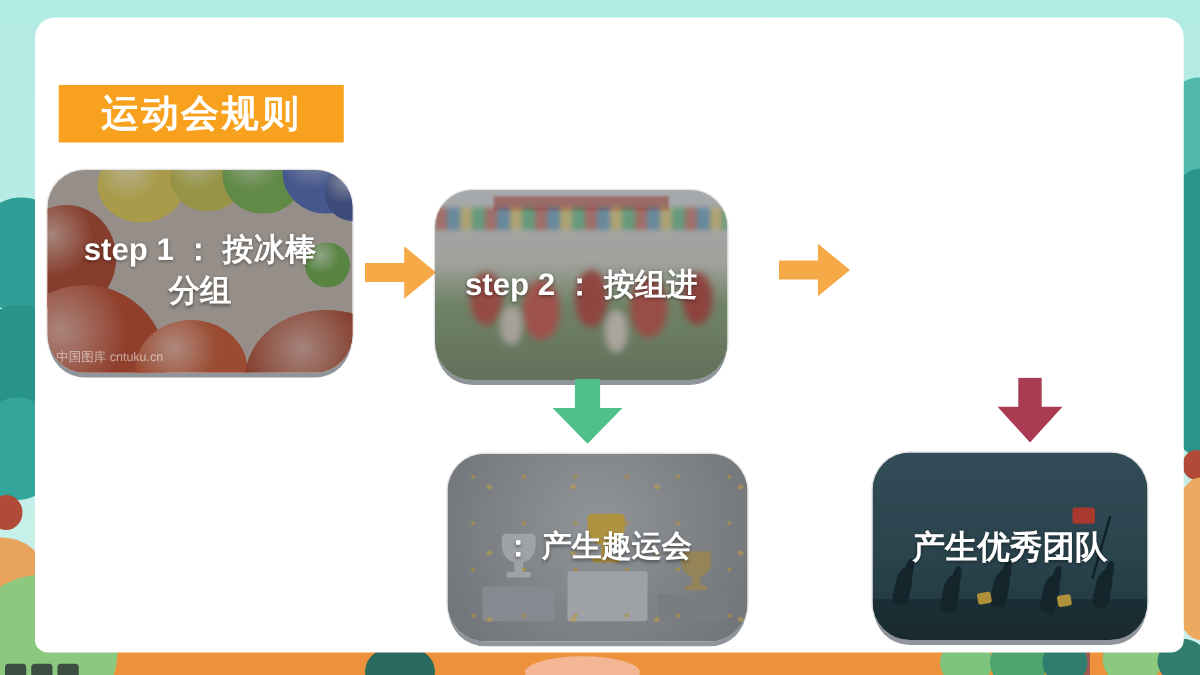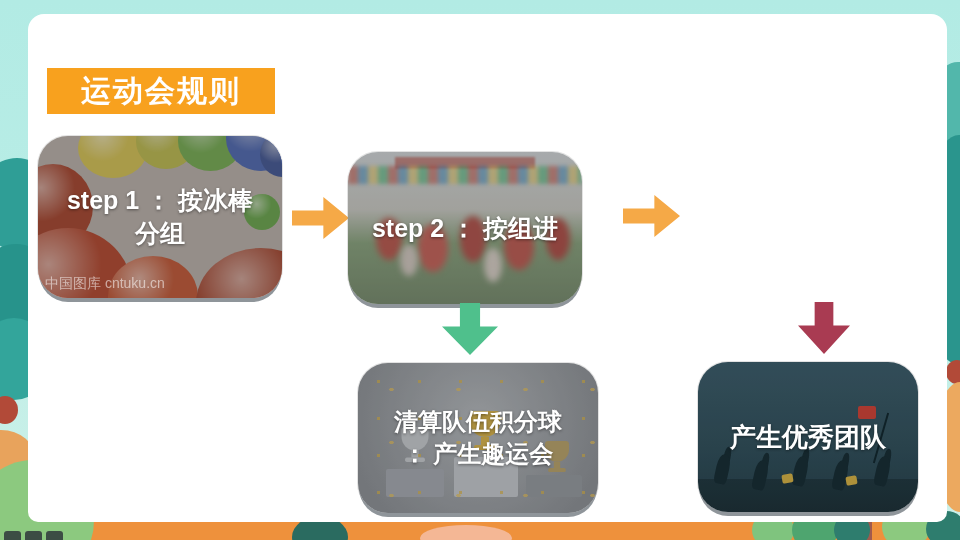--- a/index.html
+++ b/index.html
@@ -27,21 +27,21 @@
       color:#fff; font-size:30px; font-weight:bold; letter-spacing:2px;}
   
   .imgbox{position:absolute; z-index:2; border-radius:30px; overflow:hidden;
       box-shadow:0 5px 0 -1px #8f959a, 0 0 0 1px rgba(140,140,140,.25);}
   .shade{position:absolute; inset:0;}
   .txt{position:absolute; inset:0; z-index:3; display:flex; flex-direction:column;
       justify-content:center; align-items:center; text-align:center;
       color:#fff; font-weight:bold; font-size:25px; line-height:1.32;
       text-shadow:0 1px 3px rgba(0,0,0,.45);}
   .txt .hl{color:var(--highlight_text,#F2A33C); font-size:27px;}
-  .photo-wm{position:absolute; left:7px; bottom:5px; z-index:4; font-size:14px;
+  .photo-wm{position:absolute; left:7px; bottom:5px; z-index:4; font-size:10px;
       color:rgba(255,255,255,.55);}
   
   .box1{left:38px;  top:136px; width:244px; height:162px;}
   .box2{left:348px; top:124px; width:234px; height:152px;margin-top:28px;}
   .box3{left:683px; top:138px; width:249px; height:152px;}
   .boxA{left:358px; top:363px; width:240px; height:150px;}
   .boxB{left:698px; top:362px; width:220px; height:150px;}
   
   .photo1{position:absolute; inset:0; background:#b5ada8;}
   .ball{position:absolute; border-radius:50%;
@@ -204,21 +204,20 @@
       </div>
       <div class="cup" style="left:184px;top:74px;color:#a8925a;transform:scale(.8);">
         <div class="bowl"></div>
           <div class="stem"></div>
           <div class="base"></div>
       </div>
       <div class="confetti"></div>
     </div>
     <div class="shade photoA-shade"></div>
     <div class="txt" style="font-size:24px;">
-      <span class="line">清算队伍积分球</span>
       <span class="line">： 产生趣运会</span>
     </div>
   </div>
 
   <div class="imgbox boxB">
     <div class="photoB">
       <div class="pole" style="left:182px;top:50px;"></div>
       <div class="flag" style="left:160px;top:44px;"></div>
       <div class="runner" style="left:18px;top:92px;"></div>
       <div class="runner" style="left:56px;top:98px;"></div>

